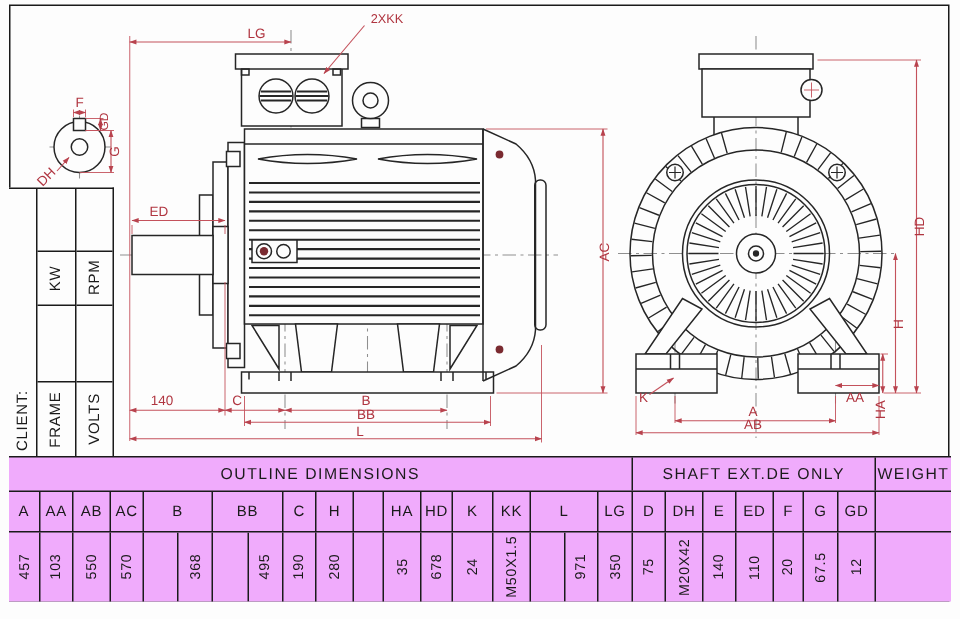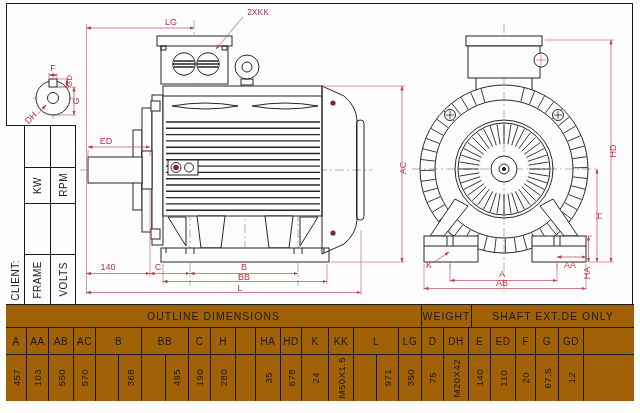--- a/index.html
+++ b/index.html
@@ -21,21 +21,21 @@
   .tb-cell{box-sizing:border-box;display:flex;align-items:center;justify-content:center;}
   .tb-col .tb-cell:nth-child(1){height:42px;border-bottom:1px solid #1a1a1a;}
   .tb-col .tb-cell:nth-child(2){height:36px;border-bottom:1px solid #1a1a1a;}
   .tb-col .tb-cell:nth-child(3){height:52px;border-bottom:1px solid #1a1a1a;}
   .tb-col .tb-cell:nth-child(4){height:49px;}
   .vtext{writing-mode:vertical-rl;transform:rotate(180deg);font-size:10px;letter-spacing:.5px;white-space:nowrap;}
   .tb-col.c1 .vtext{padding-top:3px;}
 
   
   .dimtable{position:absolute;left:6px;top:304px;width:628px;height:97px;
-            box-sizing:border-box;border-top:1px solid #1a1a1a;background:#a16207;font-size:10px;}
+            box-sizing:border-box;border-top:1px solid #1a1a1a;background:#f0abfc;font-size:10px;}
   .trow{display:flex;box-sizing:border-box;}
   .trow.band{height:23px;border-bottom:1px solid #1a1a1a;}
   .trow.head{height:27px;border-bottom:1px solid #1a1a1a;}
   .trow.vals{height:46px;}
   .tcell{box-sizing:border-box;border-right:1px solid #1a1a1a;display:flex;
          align-items:center;justify-content:center;overflow:hidden;}
   .trow .tcell:last-child{border-right:none;}
   .band .tcell{font-size:10.5px;letter-spacing:1px;}
   .head .tcell{font-size:10px;letter-spacing:.5px;}
   .vtxt{writing-mode:vertical-rl;transform:rotate(180deg);font-size:9.5px;letter-spacing:.5px;white-space:nowrap;}
@@ -267,22 +267,22 @@
       <div class="tb-cell"></div>
       <div class="tb-cell">
         <span class="vtext">VOLTS</span>
       </div>
     </div>
   </div>
 
   <div class="dimtable" id="dimtable">
       <div class="trow band">
         <div class="tcell" style="width: 416px;">OUTLINE DIMENSIONS</div>
+        <div class="tcell" style="width: 162px;">SHAFT EXT.DE ONLY</div>
         <div class="tcell" style="width: 50px;">WEIGHT</div>
-        <div class="tcell" style="width: 162px;">SHAFT EXT.DE ONLY</div>
       </div>
       <div class="trow head">
         <div class="tcell" style="width: 21px;">A</div>
         <div class="tcell" style="width: 22px;">AA</div>
         <div class="tcell" style="width: 25px;">AB</div>
         <div class="tcell" style="width: 22px;">AC</div>
         <div class="tcell" style="width: 46px;">B</div>
         <div class="tcell" style="width: 47px;">BB</div>
         <div class="tcell" style="width: 22px;">C</div>
         <div class="tcell" style="width: 25px;">H</div>

